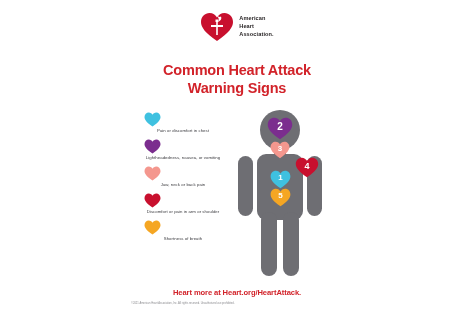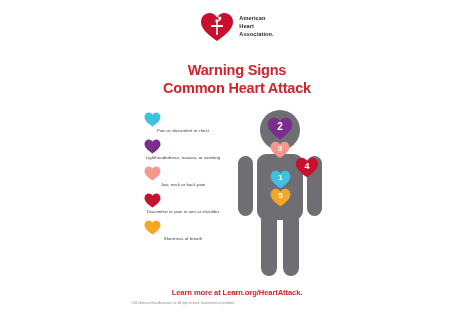--- a/index.html
+++ b/index.html
@@ -61,22 +61,22 @@
       <path d="M22 26 L46 26 L46 30 L22 30 Z" fill="#ffffff"></path>
     </svg>
     <div class="logo-words">
       <div>American</div>
       <div>Heart</div>
       <div>Association.</div>
     </div>
   </div>
 
   <div class="title">
+    <div>Common Heart Attack</div>
     <div>Warning Signs</div>
-    <div>Common Heart Attack</div>
   </div>
 
   <div class="main">
 
     <div class="list">
 
       <div class="item">
         <span class="heart hx">
           <svg width="17" height="15" viewBox="0 0 68 60">
               <path d="M34 58 C10 42 2 30 2 20 C2 9 10 2 19 2 C26 2 31 6 34 11 C37 6 42 2 49 2 C58 2 66 9 66 20 C66 30 58 42 34 58 Z" fill="#3fc1e0"></path>
@@ -180,16 +180,16 @@
           <svg width="21" height="19" viewBox="0 0 68 60">
               <path d="M34 58 C10 42 2 30 2 20 C2 9 10 2 19 2 C26 2 31 6 34 11 C37 6 42 2 49 2 C58 2 66 9 66 20 C66 30 58 42 34 58 Z" fill="#f5a623"></path>
             </svg>
           <span class="num" style="font-size:8px;line-height:16px;">5</span>
         </span>
       </span>
     </div>
 
   </div>
 
-  <div class="cta">Learn more at Learn.org/HeartAttack.</div>
+  <div class="cta">Heart more at Heart.org/HeartAttack.</div>
   <div class="fine">©2021 American Heart Association, Inc. All rights reserved. Unauthorized use prohibited.</div>
 
 </div>
 
 </body></html>

